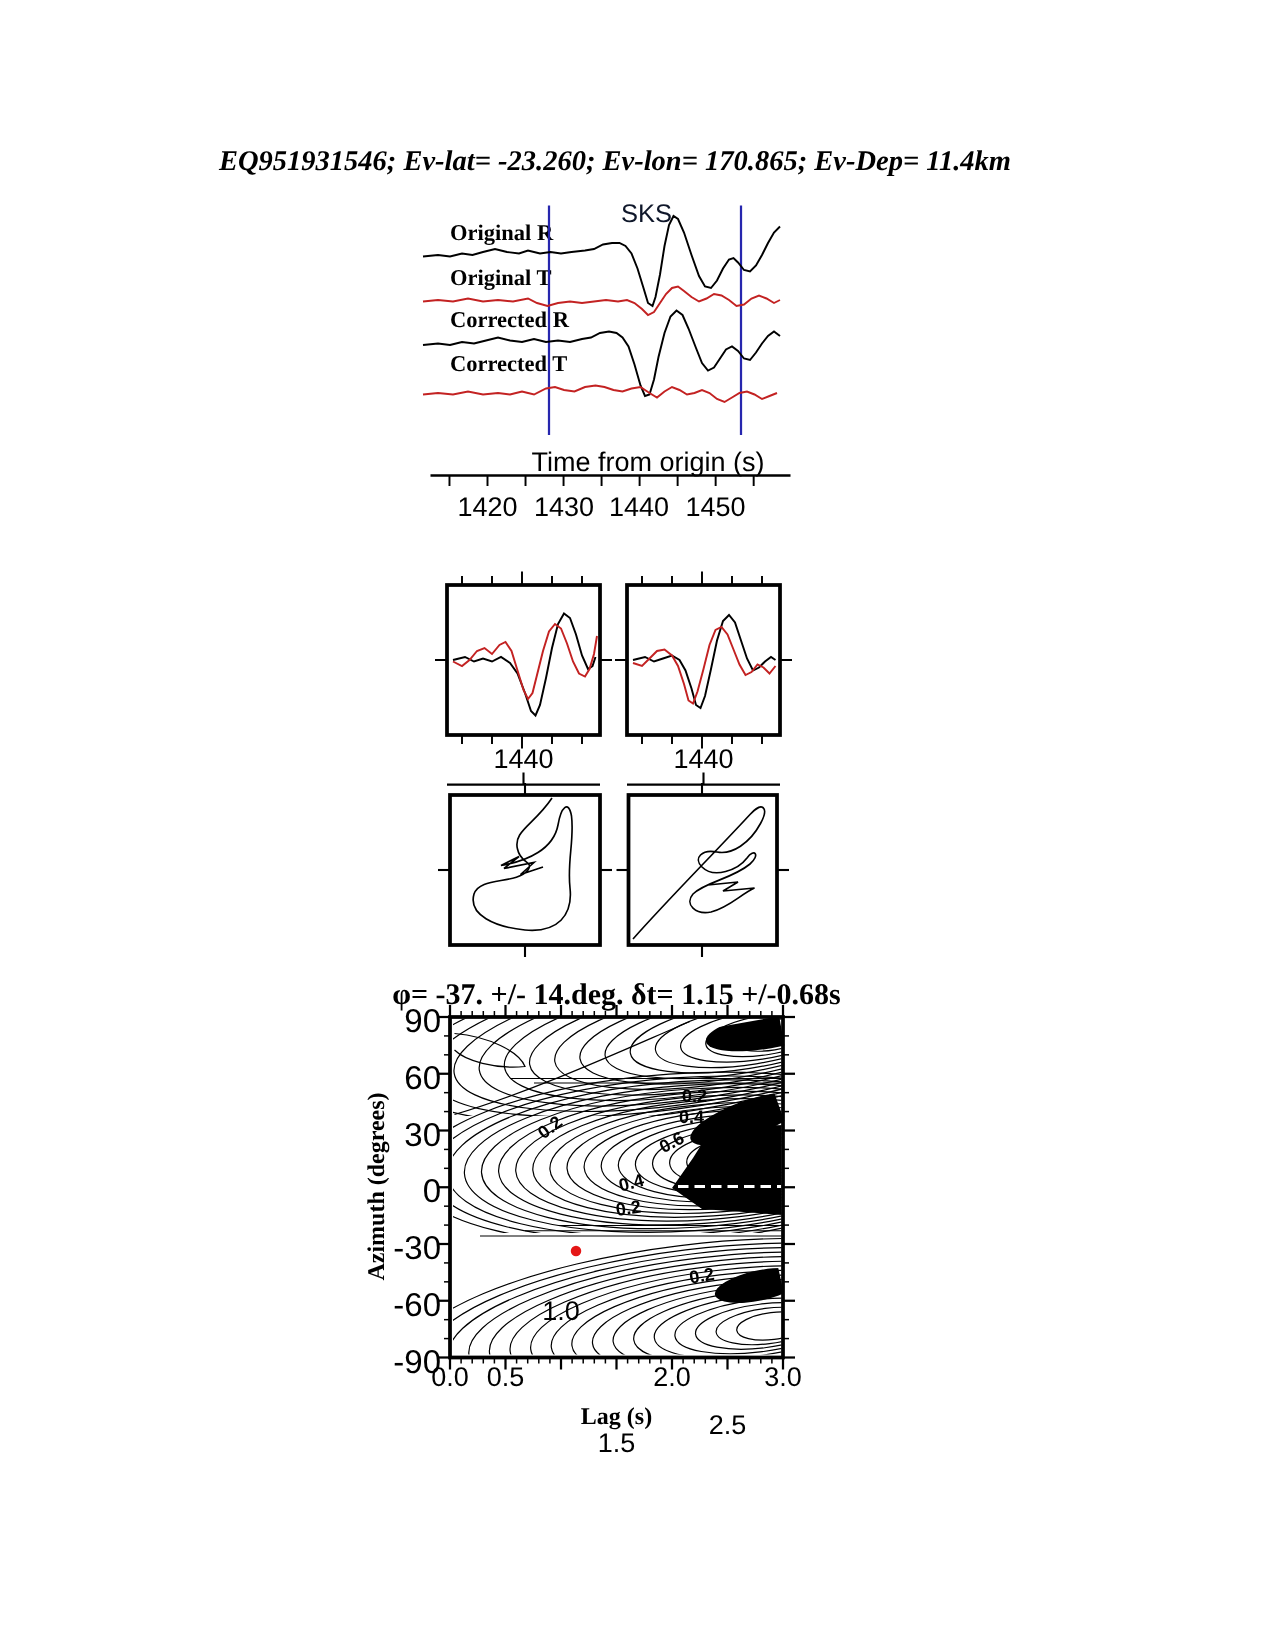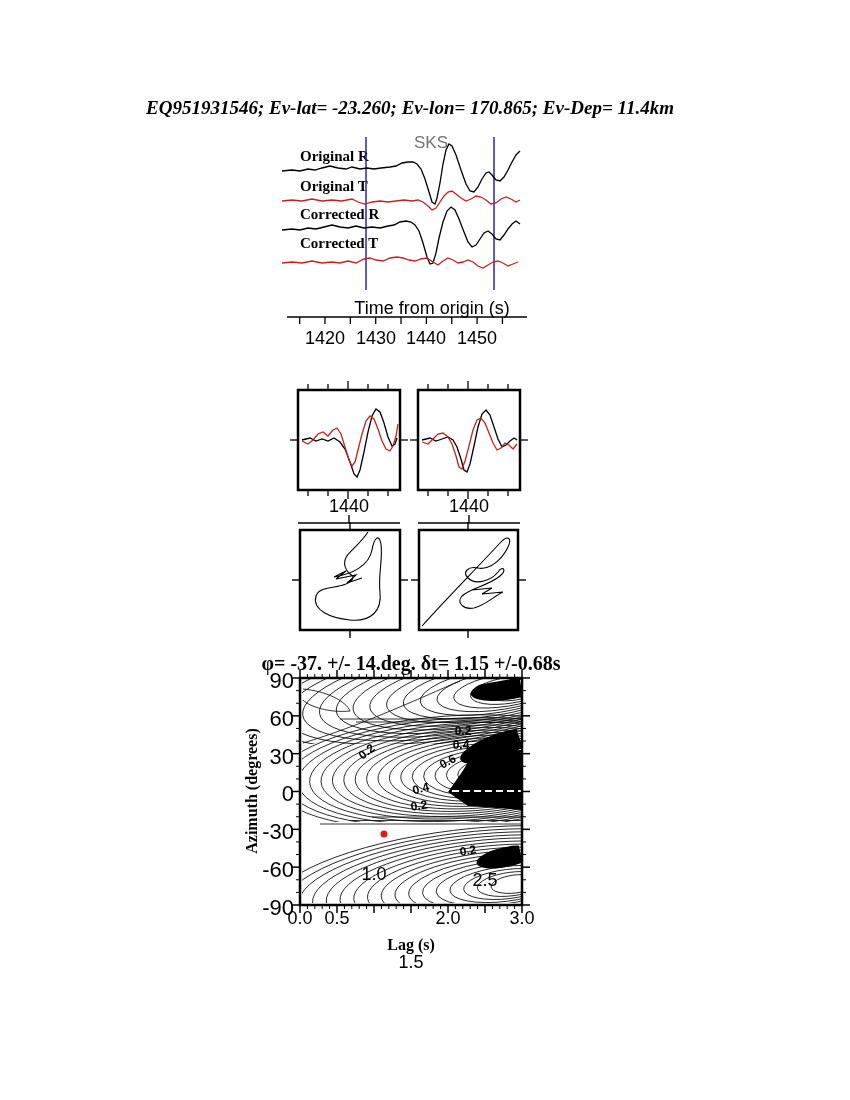--- a/index.html
+++ b/index.html
@@ -3,21 +3,21 @@
 <meta charset="utf-8">
 <style>
   html,body{margin:0;padding:0;background:#fff;}
   #page{position:relative;width:850px;height:1100px;background:#ffffff;overflow:hidden;
         font-family:"Liberation Sans",sans-serif;color:#000;}
   .abs{position:absolute;}
   .ctr{transform:translateX(-50%);white-space:pre;}
   .t1{font-size:19px;white-space:pre;}
   .t2{font-size:19px;font-weight:bold;font-family:"Liberation Serif",serif;white-space:pre;font-style:italic;}
   .tracelab{font-size:15px;font-weight:bold;font-family:"Liberation Serif",serif;}
-  .sks{font-size:17px;color:#737373;}
+  .sks{font-size:17px;color:#0f172a;}
   .axlab{font-size:18px;}
   .serifbold{font-family:"Liberation Serif",serif;font-weight:bold;}
   .ticknum{font-size:18px;}
   .ytick{width:40px;text-align:right;font-size:22px;}
   .clab{font-size:12px;font-weight:bold;background:#fff;padding:0 1px;line-height:13px;
         transform:translate(-50%,-50%);}
   .rot90{transform:translate(-50%,-50%) rotate(-90deg);}
   svg{position:absolute;left:0;top:0;}
 </style>
 </head>
@@ -51,21 +51,21 @@
   <div class="abs ytick" style="left:254px;top:781px;">0</div>
   <div class="abs ytick" style="left:254px;top:819px;">-30</div>
   <div class="abs ytick" style="left:254px;top:857px;">-60</div>
   <div class="abs ytick" style="left:254px;top:895px;">-90</div>
 
   <div class="abs ticknum ctr" style="left:300px;top:908px;">0.0</div>
   <div class="abs ticknum ctr" style="left:337px;top:908px;">0.5</div>
   <div class="abs ticknum ctr" style="left:374px;top:864px;">1.0</div>
   <div class="abs ticknum ctr" style="left:411px;top:908px;margin-top:44px;">1.5</div>
   <div class="abs ticknum ctr" style="left:448px;top:908px;">2.0</div>
-  <div class="abs ticknum ctr" style="left:485px;top:870px;">2.5</div>
+  <div class="abs ticknum ctr" style="left:485px;top:940px;">2.5</div>
   <div class="abs ticknum ctr" style="left:522px;top:908px;">3.0</div>
 
   <div class="abs serifbold ctr" style="left:411px;top:936px;font-size:16px;">Lag (s)</div>
 
   <div class="abs clab" style="left:367px;top:752px;transform:translate(-50%,-50%) rotate(-38deg);">0.2</div>
   <div class="abs clab" style="left:463px;top:731px;">0.2</div>
   <div class="abs clab" style="left:461px;top:745px;">0.4</div>
   <div class="abs clab" style="left:448px;top:762px;transform:translate(-50%,-50%) rotate(-28deg);">0.6</div>
   <div class="abs clab" style="left:421px;top:789px;transform:translate(-50%,-50%) rotate(-15deg);">0.4</div>
   <div class="abs clab" style="left:419px;top:806px;transform:translate(-50%,-50%) rotate(-8deg);">0.2</div>

